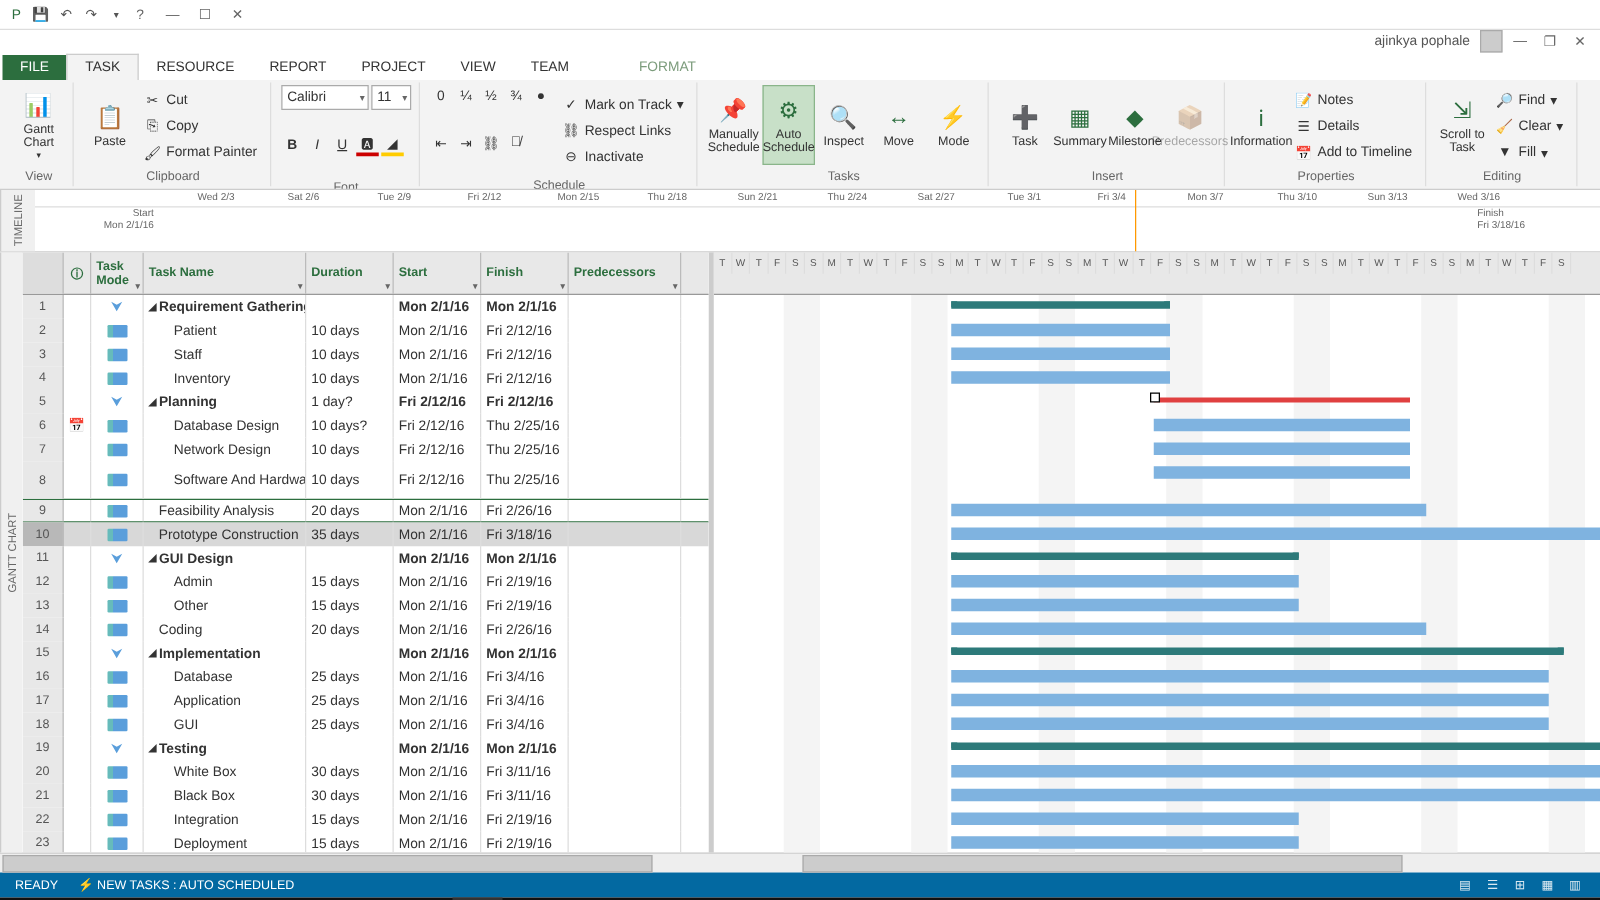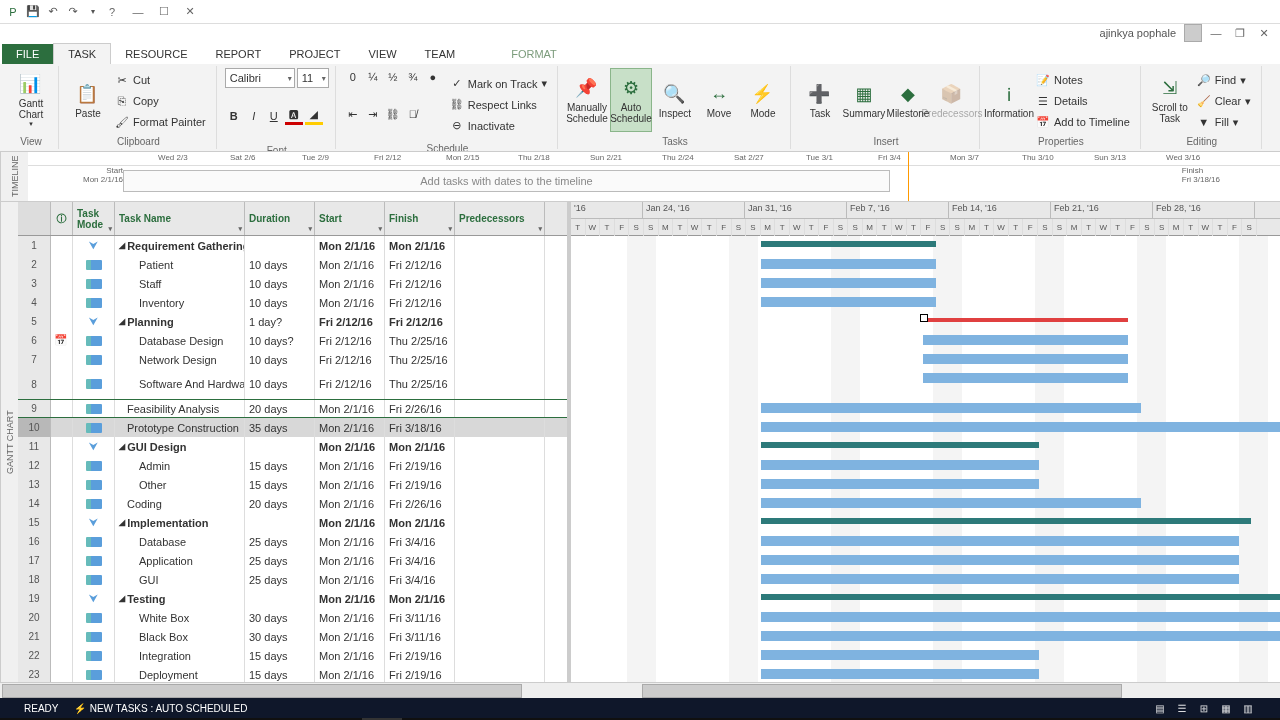--- a/index.html
+++ b/index.html
@@ -85,21 +85,21 @@
 .bar.summary::before { left:0; border-right:5px solid transparent; }
 .bar.summary::after { right:0; border-left:5px solid transparent; }
 .bar.red { background:#e04040; height:4px; top:6px; }
 .bar.redmarker::before { content:""; position:absolute; left:-3px; top:-4px; width:6px; height:6px; border:1px solid #000; background:#fff; }
 .weekend { position:absolute; top:0; bottom:0; width:29px; background:#f4f4f4; }
 
 .hscroll { height:16px; background:#eee; border-top:1px solid #ccc; display:flex; }
 .hscroll > div { flex:1; position:relative; }
 .hscroll .thumb { position:absolute; height:14px; top:1px; background:#ccc; border:1px solid #aaa; }
 
-.statusbar { height:20px; background:#0f172a; color:#fff; display:flex; align-items:center; font-size:10px; padding:0 24px; gap:16px; }
+.statusbar { height:20px; background:#0369a1; color:#fff; display:flex; align-items:center; font-size:10px; padding:0 12px; gap:16px; }
 .statusbar .right { margin-left:auto; display:flex; gap:6px; }
 .sb-ico { width:16px; height:14px; display:flex; align-items:center; justify-content:center; opacity:.85; cursor:pointer; }
 
 .taskbar { height:40px; background:#101010; display:flex; align-items:center; padding:0 2px; }
 .tb-btn { width:40px; height:40px; display:flex; align-items:center; justify-content:center; color:#fff; font-size:16px; cursor:pointer; }
 </style>
 </head>
 <body>
 
 <div class="titlebar">
@@ -323,21 +323,20 @@
         <span class="tl-date" style="left: 562px;">Sun 2/21</span>
         <span class="tl-date" style="left: 634px;">Thu 2/24</span>
         <span class="tl-date" style="left: 706px;">Sat 2/27</span>
         <span class="tl-date" style="left: 778px;">Tue 3/1</span>
         <span class="tl-date" style="left: 850px;">Fri 3/4</span>
         <span class="tl-date" style="left: 922px;">Mon 3/7</span>
         <span class="tl-date" style="left: 994px;">Thu 3/10</span>
         <span class="tl-date" style="left: 1066px;">Sun 3/13</span>
         <span class="tl-date" style="left: 1138px;">Wed 3/16</span>
       </div>
-    <div class="tl-msg">Add tasks with dates to the timeline</div>
     <div class="tl-today" style="left:880px"></div>
     <div class="tl-end"><span>Finish</span><br><span>Fri 3/18/16</span></div>
   </div>
 </div>
 
 <div class="main">
   <div class="gc-side">GANTT CHART</div>
   <div class="sheet">
     <div class="hdr-row">
       <div class="hdr-cell" style="width:33px;background:#ddd"></div>
@@ -641,29 +640,20 @@
           <div class="cell c-name" style="padding-left:24px">Deployment</div>
           <div class="cell c-dur">15 days</div>
           <div class="cell c-start">Mon 2/1/16</div>
           <div class="cell c-fin">Fri 2/19/16</div>
           <div class="cell c-pred"></div>
         </div>
       </div>
   </div>
   <div class="chart">
     <div class="chart-hdr">
-      <div class="chart-hdr-top" id="chtop">
-          <div style="width: 72px;">'16</div>
-          <div style="width: 102px;">Jan 24, '16</div>
-          <div style="width: 102px;">Jan 31, '16</div>
-          <div style="width: 102px;">Feb 7, '16</div>
-          <div style="width: 102px;">Feb 14, '16</div>
-          <div style="width: 102px;">Feb 21, '16</div>
-          <div style="width: 102px;">Feb 28, '16</div>
-        </div>
       <div class="chart-hdr-bot" id="chbot">
           <div>T</div>
           <div>W</div>
           <div>T</div>
           <div>F</div>
           <div>S</div>
           <div>S</div>
           <div>M</div>
           <div>T</div>
           <div>W</div>

